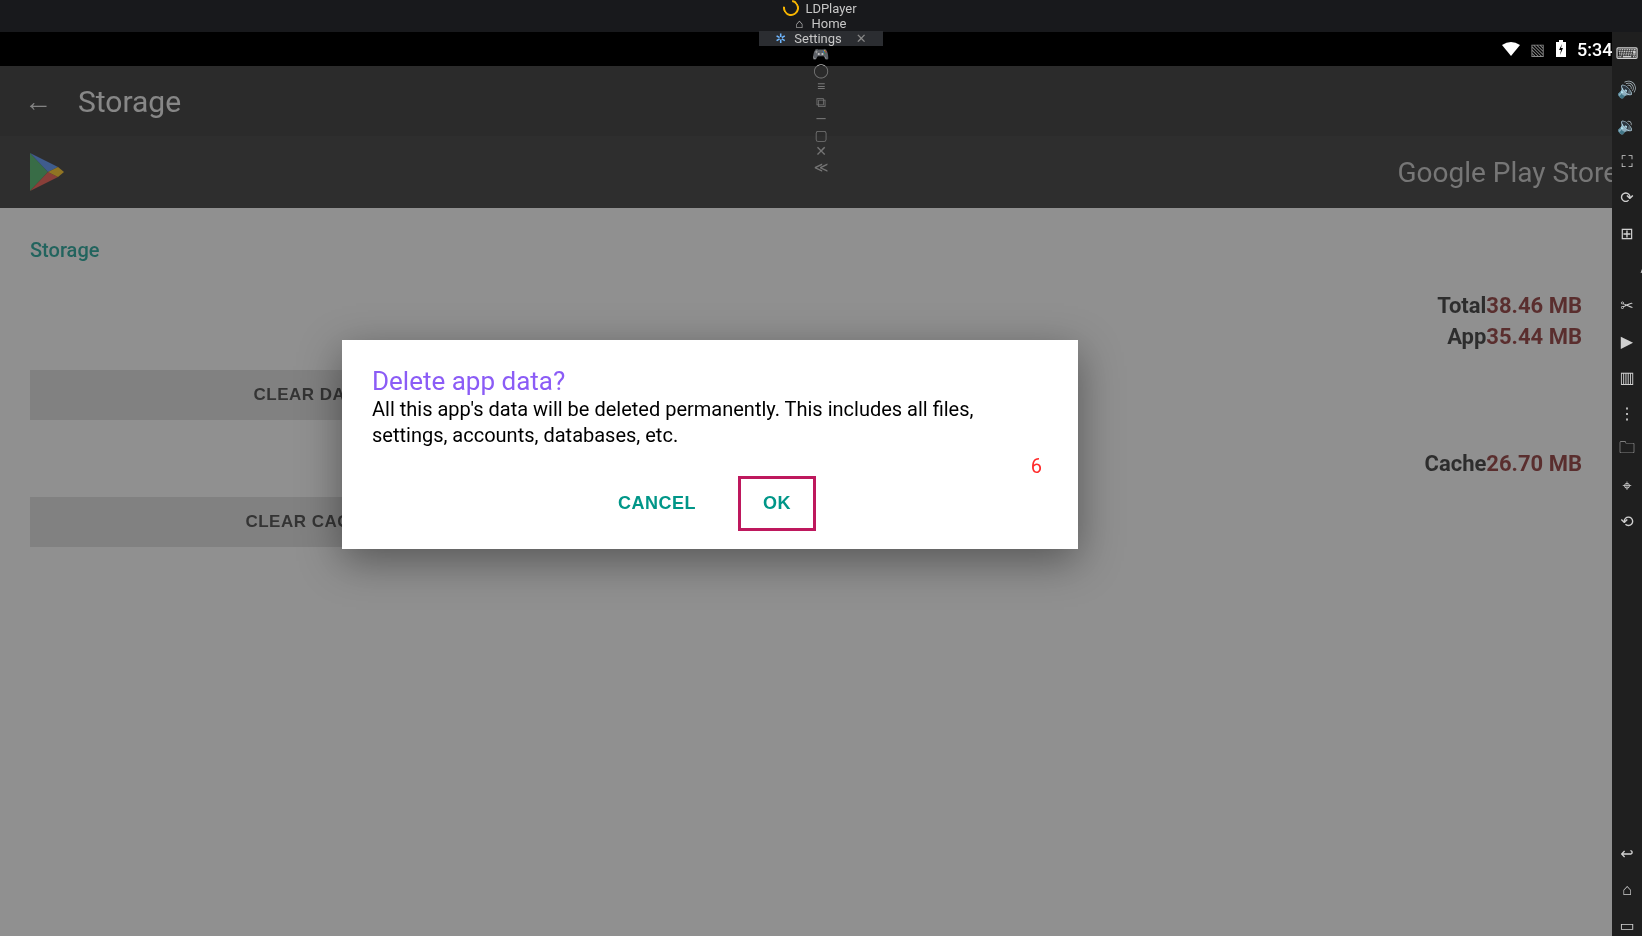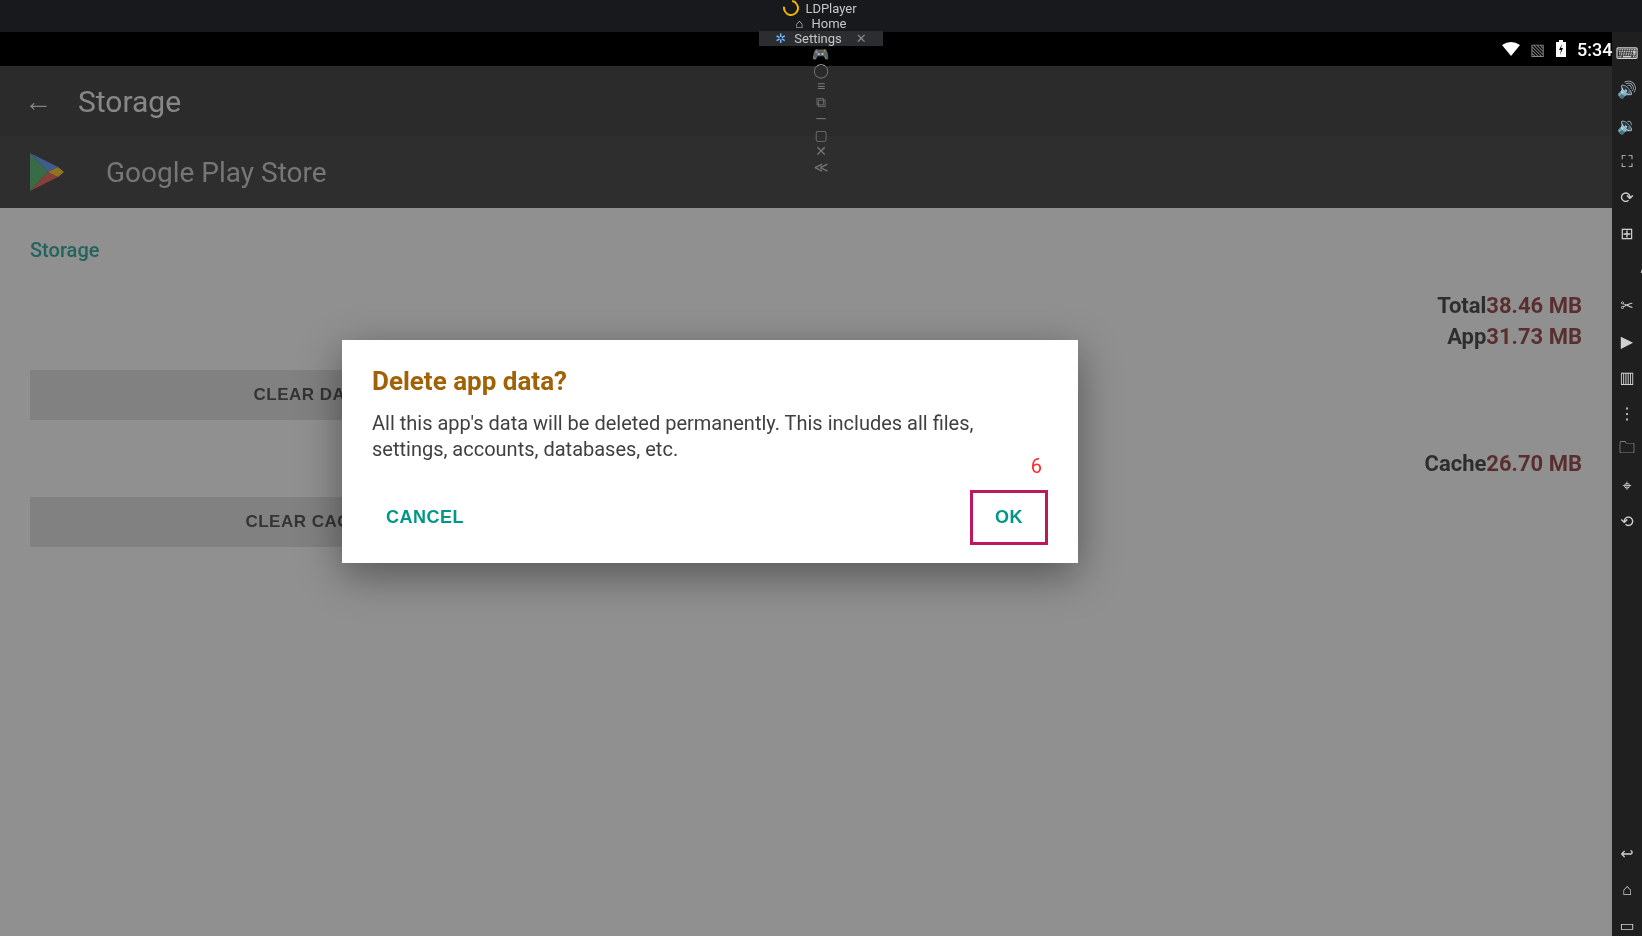--- a/index.html
+++ b/index.html
@@ -20,39 +20,39 @@
   
   .statusbar { height: 34px; background: #000; color: #fff; display: flex; align-items: center; justify-content: flex-end; padding-right: 10px; gap: 10px; font-size: 18px; font-weight: 500;}
   .statusbar .icon { font-size: 16px; }
 
   
   .header { height: 70px; background: #161616; display: flex; align-items: center; gap: 26px; padding: 0 24px; color: #fff; }
   .header .back { font-size: 28px; color: #ddd; }
   .header .title { font-size: 30px; font-weight: 400; color: #e6e6e6; }
 
   
-  .approw { height: 72px; background: #1c1c1c; display: flex; align-items: center; gap: 36px; padding: 0 24px; color: #cfcfcf; }
+  .approw { height: 72px; background: #1c1c1c; display: flex; align-items: center; gap: 24px; padding: 0 24px; color: #cfcfcf; justify-content: space-between; }
   .approw .play-logo { width: 46px; height: 46px; position: relative; }
   .approw .app-name { font-size: 28px; color: #bfbfbf; }
 
   
   .content-wrap { position: absolute; top: 208px; left: 0; right: 30px; bottom: 0; background: #fafafa; }
   .content { position: absolute; inset: 0; background: #fafafa; padding: 30px; color: #1a1a1a; }
   .content .section-label { color: #009688; font-size: 20px; font-weight: 500; margin-bottom: 28px; }
   .row { display: flex; justify-content: flex-end; font-size: 22px; padding: 3px 0; font-weight: bold; }
   .row .val { color: #7f1d1d; text-align: right; }
   .btn-flat { width: 560px; height: 50px; background: #d8d8d8; color: #2a2a2a; font-size: 17px; font-weight: 600; letter-spacing: 0.5px; border: none; display: flex; align-items: center; justify-content: center; margin: 18px 0 28px 0; }
   .cache-row { margin-top: 8px; }
 
   
   .scrim { position: absolute; top: 66px; left: 0; right: 30px; bottom: 0; background: rgba(60,60,60,0.56); }
   .dialog { position: absolute; top: 340px; left: 342px; width: 736px; background: #fff; box-shadow: 0 12px 40px rgba(0,0,0,0.4); padding: 26px 30px 18px 30px; }
-  .dialog h2 { font-size: 26px; font-weight: 700; color: #a16207; margin-bottom: 14px; }
-  .dialog p { font-size: 20px; color: #404040; line-height: 1.3; }
-  .dialog .actions { display: flex; justify-content: space-between; gap: 28px; margin-top: 28px; align-items: center; }
+  .dialog h2 { font-size: 26px; font-weight: 400; color: #8b5cf6; }
+  .dialog p { font-size: 20px; color: #000000; line-height: 1.3; }
+  .dialog .actions { display: flex; justify-content: center; gap: 28px; margin-top: 28px; align-items: center; }
   .dialog .dlg-btn { color: #009688; font-size: 18px; font-weight: 600; letter-spacing: 0.5px; padding: 10px 14px; background: none; border: none; }
   .dialog .ok-wrap { border: 3px solid #be185d; padding: 4px 8px; }
   .dialog .annot { position: absolute; right: 36px; top: 114px; color: #ff2a2a; font-size: 20px; }
 
   
   .sidebar { position: absolute; top: 32px; right: 0; width: 30px; bottom: 0; background: #1f1f1f; display: flex; flex-direction: column; align-items: center; gap: 14px; padding-top: 10px; }
   .sidebar .sbi { width: 22px; height: 22px; color: #cfcfcf; font-size: 16px; display:flex; align-items:center; justify-content:center; }
   .sidebar .gap { flex: 1; }
 
   svg { display: block; }
@@ -126,21 +126,21 @@
   <div class="content-wrap">
     <div class="content">
       <div class="section-label">Storage</div>
 
       <div class="row">
         <span>Total</span>
         <span class="val">38.46 MB</span>
       </div>
       <div class="row">
         <span>App</span>
-        <span class="val">31.73 MB</span>
+        <span class="val">35.44 MB</span>
       </div>
 
       <button class="btn-flat">CLEAR DATA</button>
 
       <div class="row cache-row">
         <span>Cache</span>
         <span class="val">26.70 MB</span>
       </div>
 
       <button class="btn-flat">CLEAR CACHE</button>

